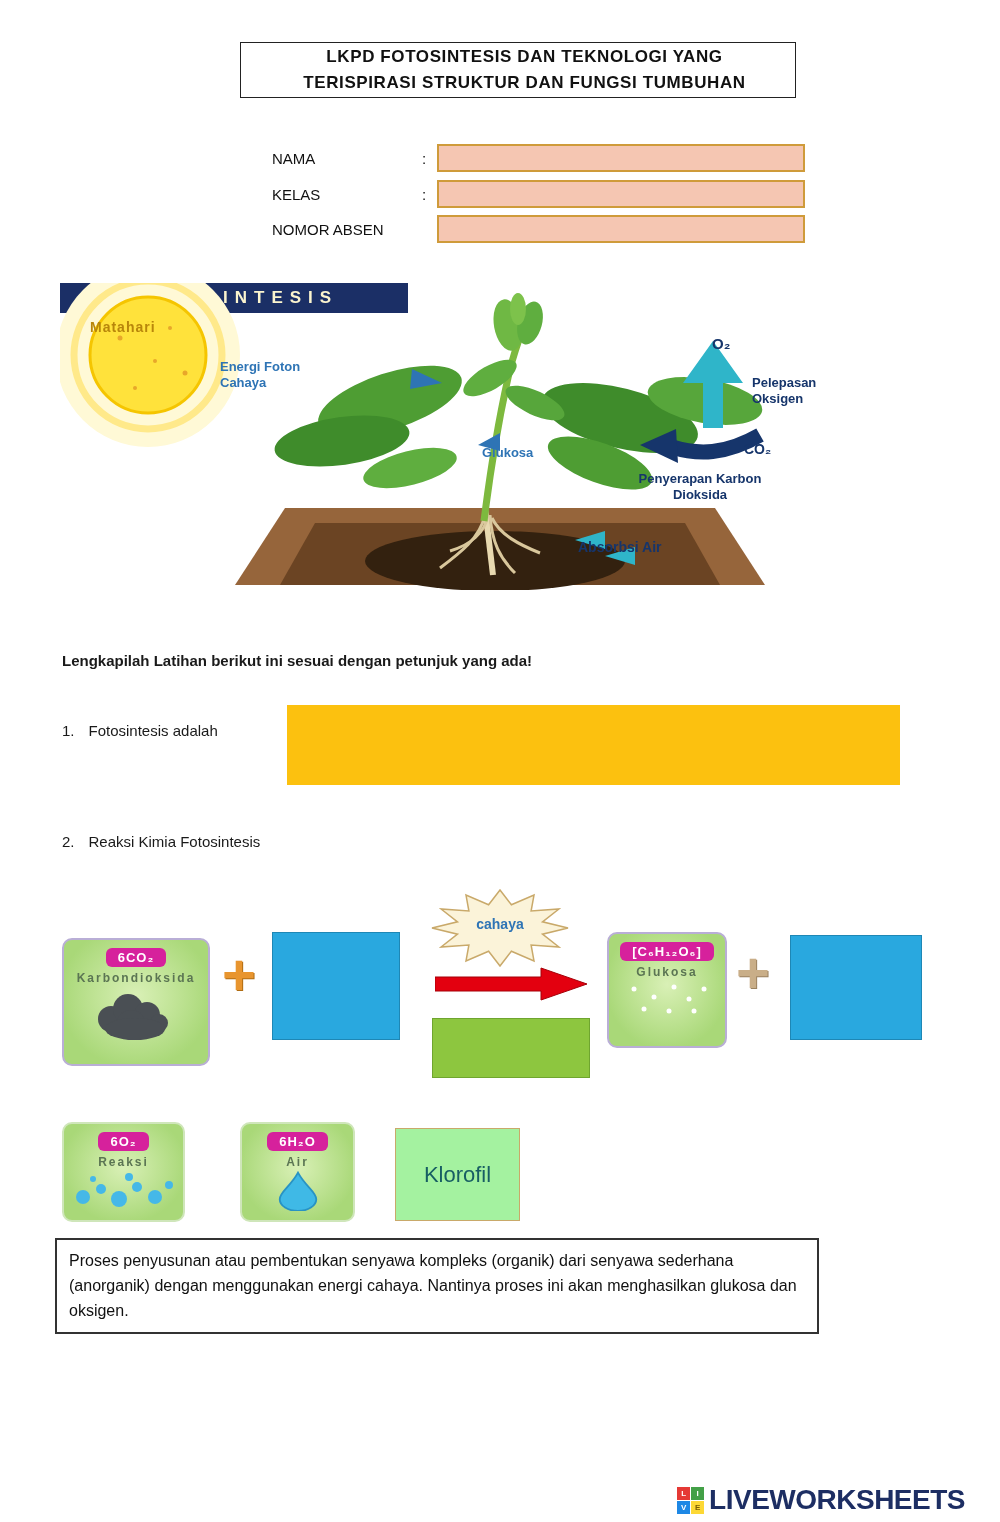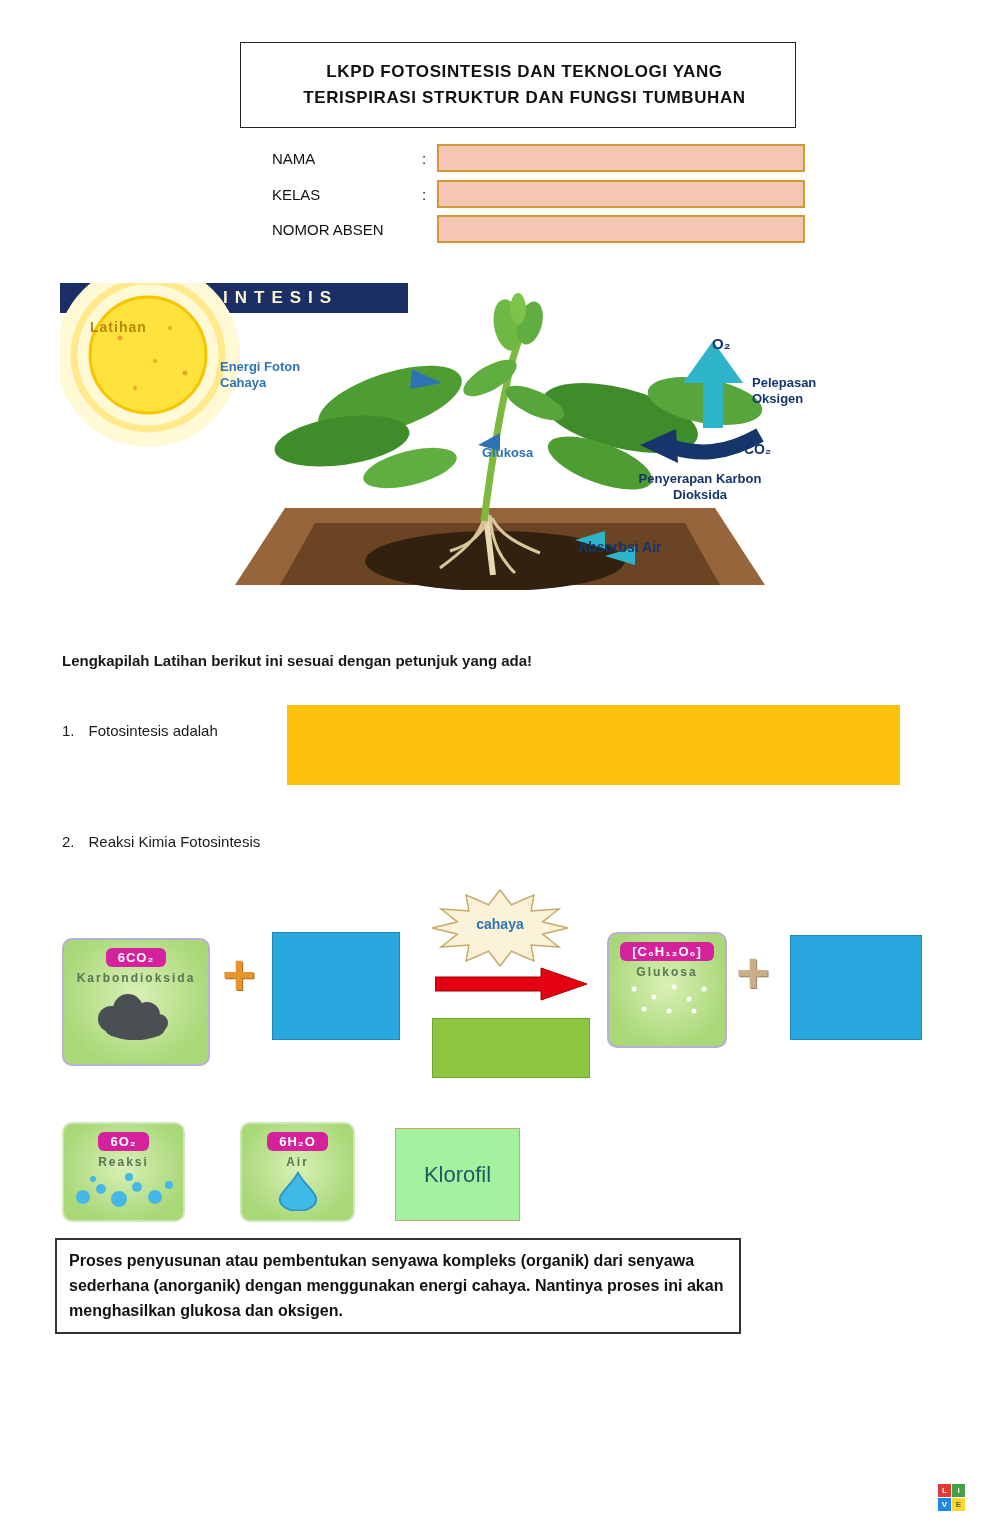--- a/index.html
+++ b/index.html
@@ -5,21 +5,21 @@
   html,body { margin:0; padding:0; }
   body {
     width:1000px; height:1522px; position:relative; background:#ffffff;
     font-family:"Liberation Sans","DejaVu Sans",sans-serif; color:#1a1a1a;
     overflow:hidden;
   }
   .abs { position:absolute; }
 
   
   .title-box {
-    left:240px; top:42px; width:556px; height:86px;
+    left:240px; top:42px; width:556px; height:56px;
     border:1px solid #222; box-sizing:border-box;
     display:flex; flex-direction:column; justify-content:center; align-items:center;
     font-weight:bold; font-size:17px; letter-spacing:0.6px; line-height:26px;
     text-align:center; color:#111;padding-left:13px;
   }
 
   
   .form-row { position:absolute; left:272px; height:28px; display:flex; align-items:center; }
   .form-label { width:150px; font-size:15px; color:#111; }
   .form-colon { width:14px; font-size:15px; color:#111; }
@@ -87,22 +87,22 @@
 
   .box-klorofil {
     left:395px; top:1128px; width:125px; height:93px; background:#A4F2A0;
     border:1px solid #C9A96A; box-sizing:border-box;
     display:flex; align-items:center; justify-content:center;
     font-size:22px; color:#175E63; font-weight:normal;
   }
 
   
   .definition-box {
-    left:55px; top:1238px; width:686px; height:96px; border:2px solid #333;
-    box-sizing:border-box; padding:8px 12px; font-size:16px; line-height:25px; color:#111;font-weight:bold;
+    left:55px; top:1238px; width:764px; height:96px; border:2px solid #333;
+    box-sizing:border-box; padding:8px 12px; font-size:16px; line-height:25px; color:#111;
   }
 
   
   .footer { left:0; top:1484px; width:965px; display:flex; justify-content:flex-end; align-items:center; gap:5px; }
   .logo-grid { display:grid; grid-template-columns:13px 13px; grid-template-rows:13px 13px; gap:1px; }
   .logo-sq { width:13px; height:13px; display:flex; align-items:center; justify-content:center;
              color:#fff; font-size:8px; font-weight:bold; }
   .sq-l { background:#E53935; } .sq-i { background:#43A047; }
   .sq-v { background:#1E88E5; } .sq-e { background:#FDD835; color:#7a5c00; }
   .brand { font-weight:bold; font-size:28px; color:#1D2E63; letter-spacing:-0.5px; }
@@ -188,21 +188,21 @@
 
     <g fill="#2E74B5">
       <polygon points="440,150 418,162 440,168"></polygon>
     </g>
 
     <g fill="#2FB5C9">
       <polygon points="545,248 515,257 545,266"></polygon>
       <polygon points="575,264 545,273 575,282"></polygon>
     </g>
   </svg>
-  <div class="il-label lbl-matahari">Latihan</div>
+  <div class="il-label lbl-matahari">Matahari</div>
   <div class="lbl-banner">FOTOSINTESIS</div>
   <div class="il-label lbl-energi">Energi Foton Cahaya</div>
   <div class="il-label lbl-glukosa">Glukosa</div>
   <div class="il-label lbl-o2">O₂</div>
   <div class="il-label lbl-pelepasan">Pelepasan Oksigen</div>
   <div class="il-label lbl-co2">CO₂</div>
   <div class="il-label lbl-penyerapan">Penyerapan Karbon Dioksida</div>
   <div class="il-label lbl-absorbsi">Absorbsi Air</div>
 </div>
 
@@ -305,13 +305,14 @@
   <span>Proses penyusunan atau pembentukan senyawa kompleks (organik) dari senyawa sederhana (anorganik) dengan menggunakan energi cahaya. Nantinya proses ini akan menghasilkan glukosa dan oksigen.</span>
 </div>
 
 <div class="abs footer">
   <div class="logo-grid">
     <div class="logo-sq sq-l">L</div>
     <div class="logo-sq sq-i">I</div>
     <div class="logo-sq sq-v">V</div>
     <div class="logo-sq sq-e">E</div>
   </div>
+  <div class="brand">LIVEWORKSHEETS</div>
 </div>
 
 </body></html>

